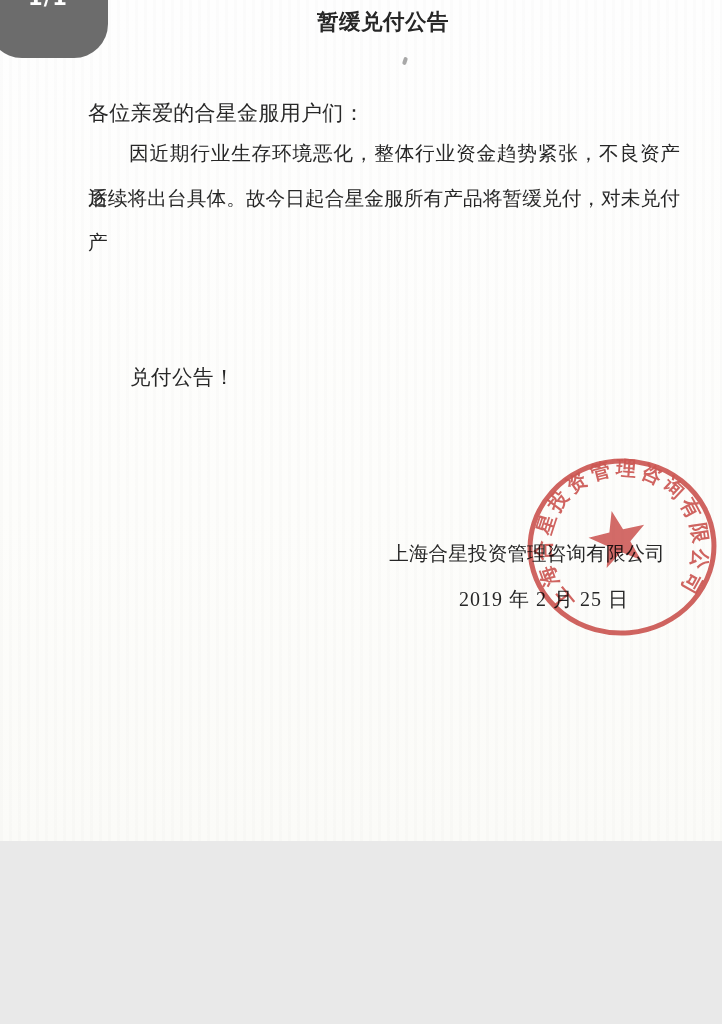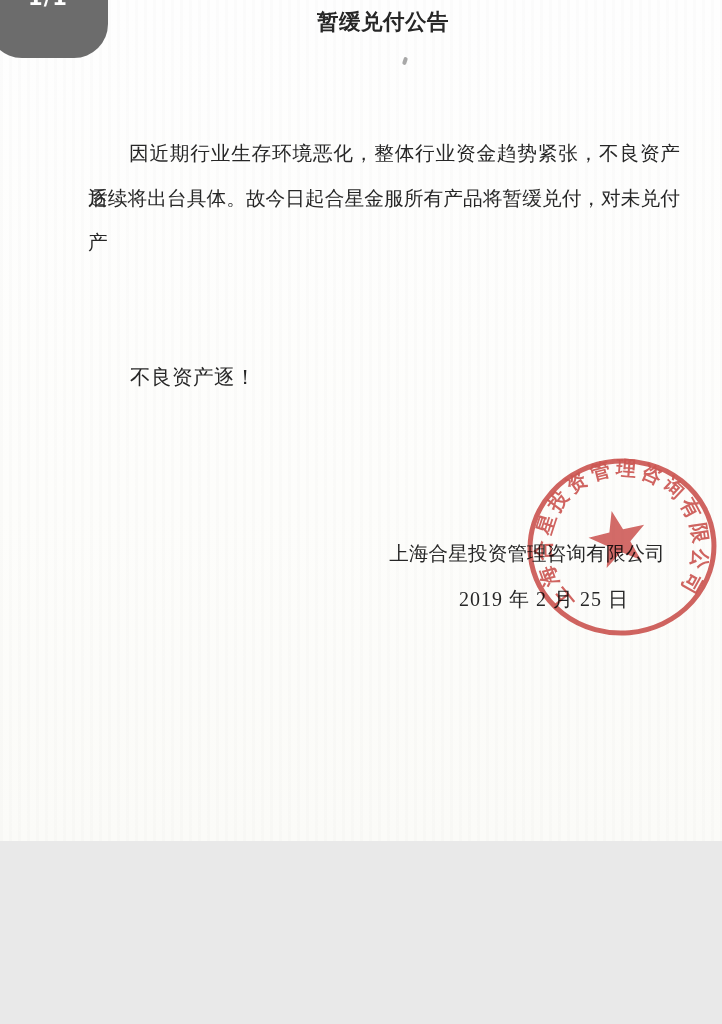--- a/index.html
+++ b/index.html
@@ -113,27 +113,28 @@
 <div class="page">
 
   <div class="badge">
     <span>1/1</span>
   </div>
 
   <h1 class="title">暂缓兑付公告</h1>
 
   <span class="noise"></span>
 
+  <div class="greeting">各位亲爱的合星金服用户们：</div>
 
   <div class="para">
     <div class="line justify indent">因近期行业生存环境恶化，整体行业资金趋势紧张，不良资产逐</div>
     <div class="line justify">后续将出台具体。故今日起合星金服所有产品将暂缓兑付，对未兑付产</div>
   </div>
 
-  <div class="closing">不良资产逐！</div>
+  <div class="closing">兑付公告！</div>
 
   <div class="signature">上海合星投资管理咨询有限公司</div>
 
   <div class="date">2019 年 2 月 25 日</div>
 
   <svg class="seal" viewBox="0 0 204 190" aria-hidden="true">
     <ellipse class="ring" cx="102" cy="95" rx="92" ry="86"></ellipse>
     <polygon class="star" points="94.8,58.3 104.6,77.4 126.0,74.8 110.8,90.1 119.8,109.6 100.7,99.9 84.9,114.5 88.2,93.3 69.5,82.8 90.7,79.4"></polygon>
     <path id="sealArc" d="M 51.1 145.9 A 72 72 0 1 1 152.9 145.9" fill="none"></path>
     <text class="arc-text">

